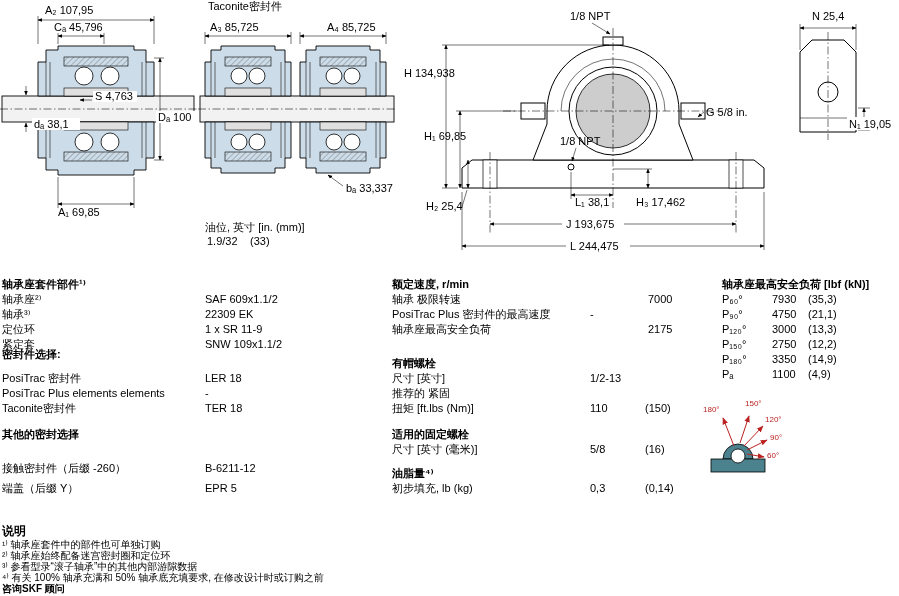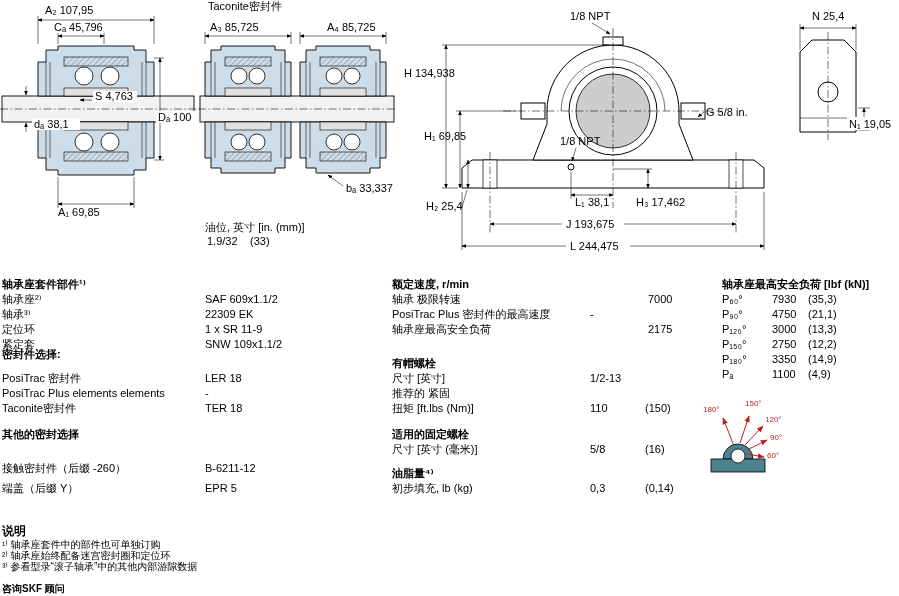--- a/index.html
+++ b/index.html
@@ -356,15 +356,16 @@
     <text class="tr" x="44" y="10">150°</text>
     <text class="tr" x="64" y="26">120°</text>
     <text class="tr" x="69" y="44">90°</text>
     <text class="tr" x="66" y="62">60°</text>
   </svg>
 
   <div class="note b" style="left:2px;top:526px;font-size:12px">说明</div>
   <div class="note" style="left:2px;top:539px">¹⁾ 轴承座套件中的部件也可单独订购</div>
   <div class="note" style="left:2px;top:550px">²⁾ 轴承座始终配备迷宫密封圈和定位环</div>
   <div class="note" style="left:2px;top:561px">³⁾ 参看型录“滚子轴承”中的其他内部游隙数据</div>
+  <div class="note" style="left:2px;top:572px">⁴⁾ 有关 100% 轴承充满和 50% 轴承底充填要求,  在修改设计时或订购之前</div>
   <div class="note b" style="left:2px;top:583px">咨询SKF 顾问</div>
 
 </div>
 
 </body></html>

